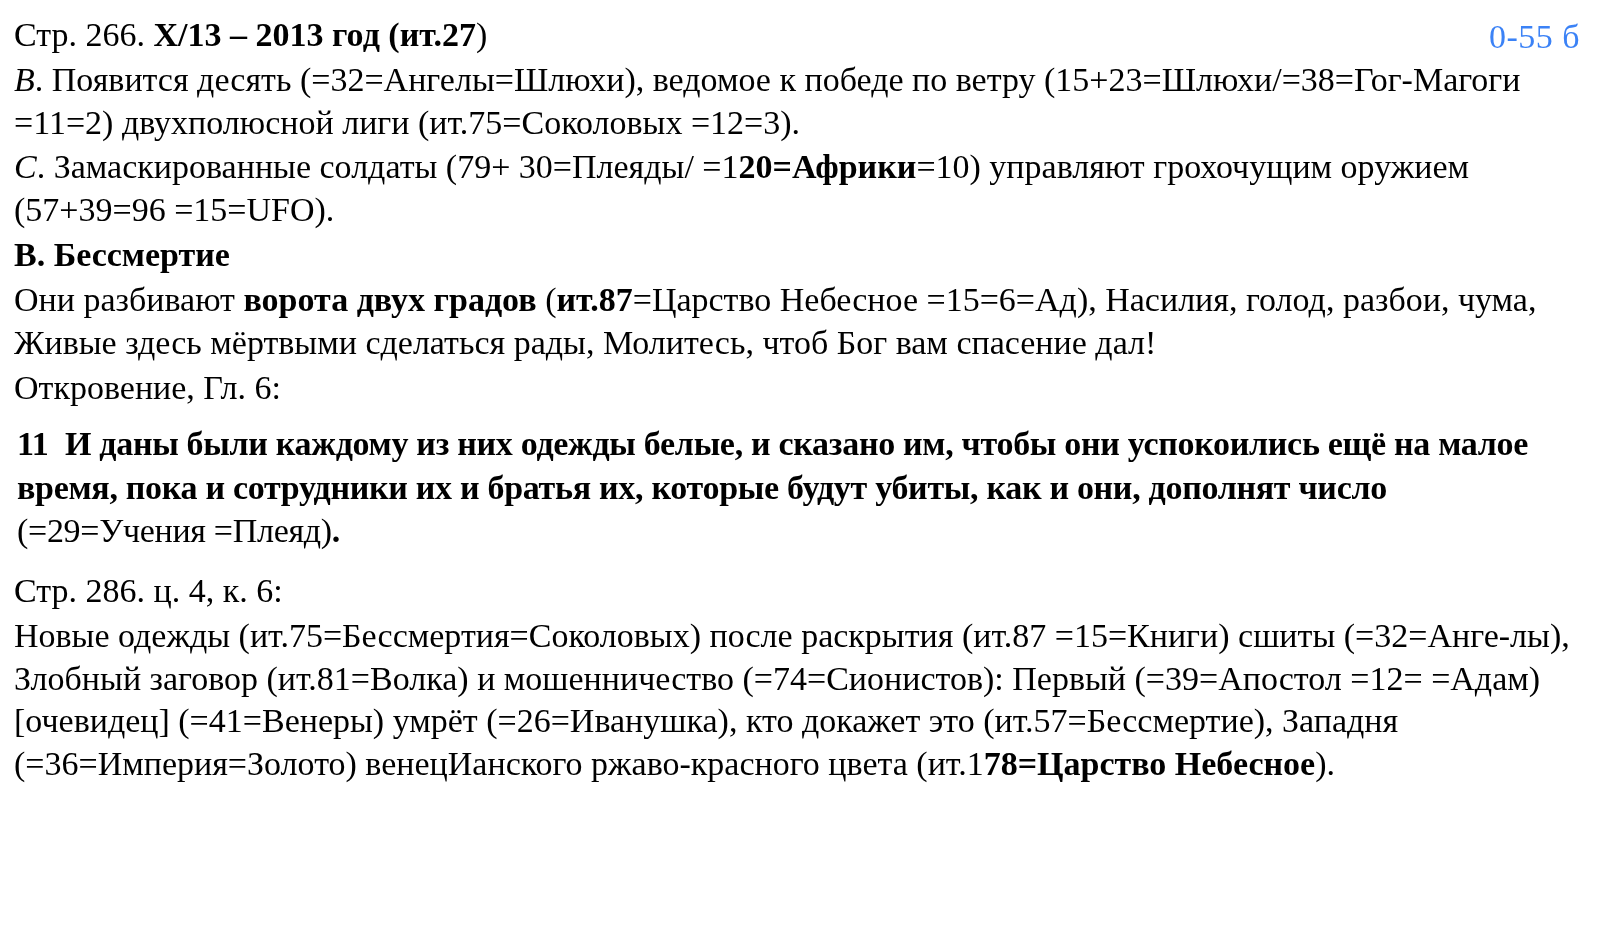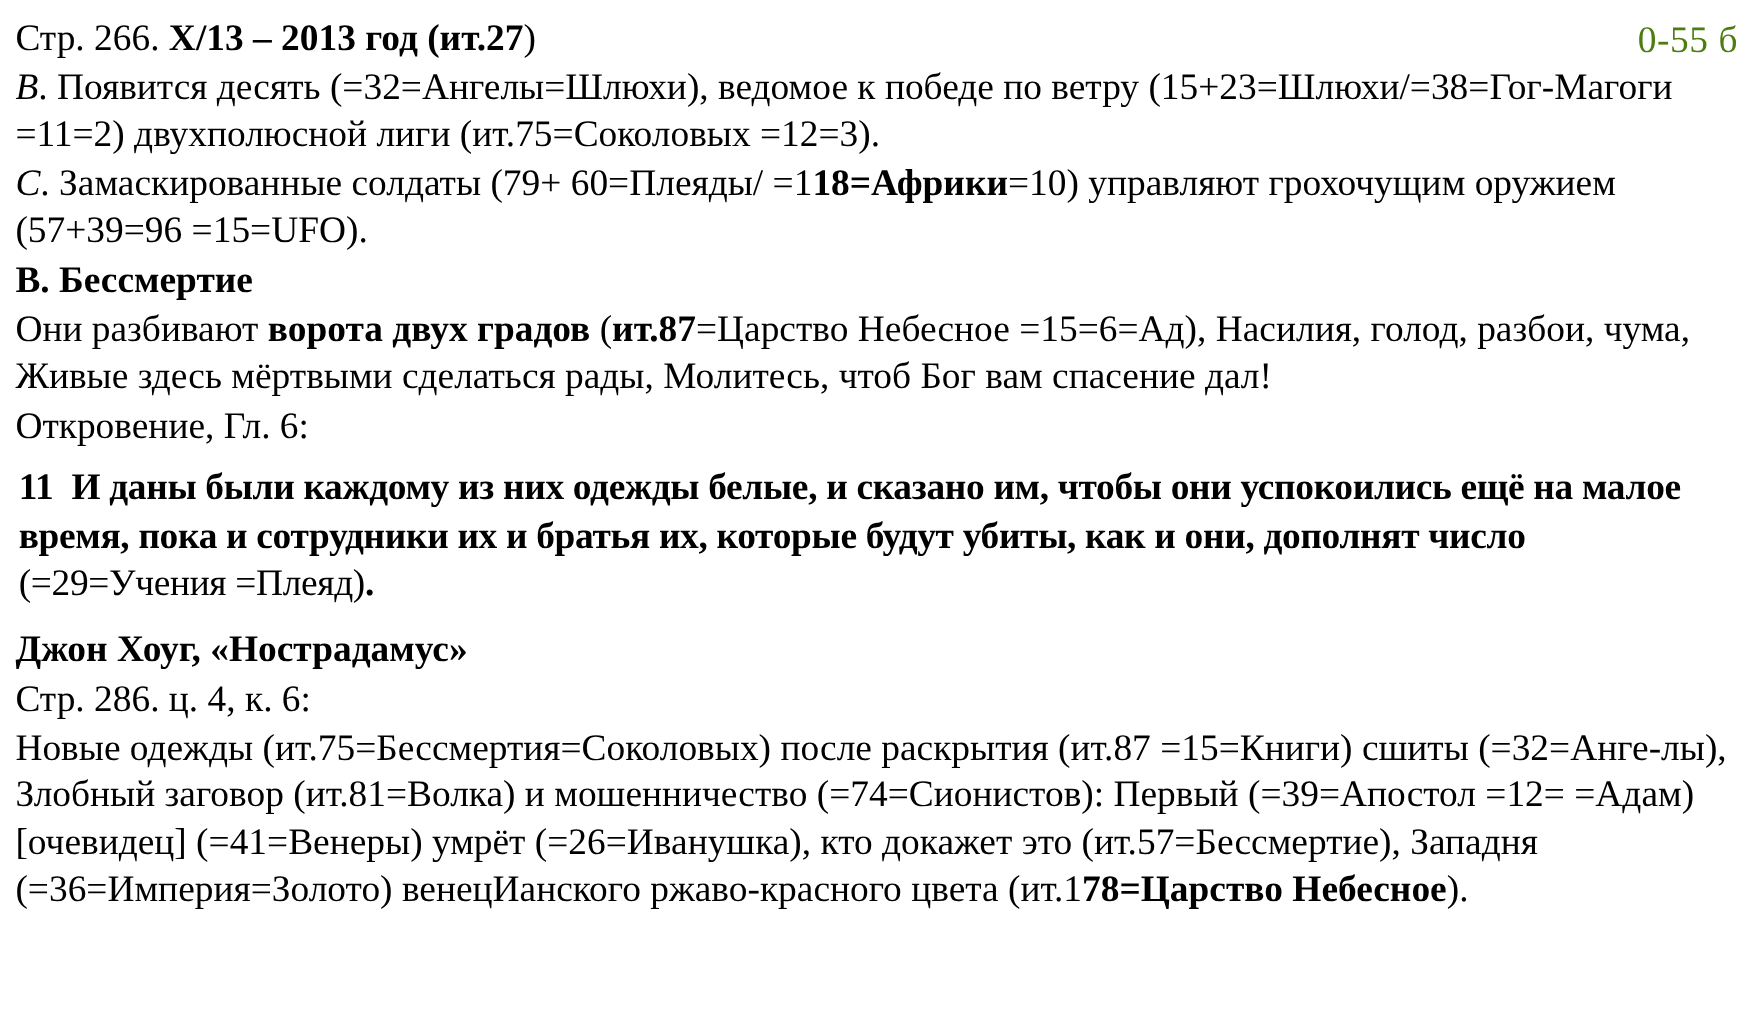--- a/index.html
+++ b/index.html
@@ -19,21 +19,21 @@
     width: 1600px;
     height: 931px;
     padding: 14px 22px 0 14px;
     box-sizing: border-box;
   }
   .page-number {
     position: absolute;
     top: 18px;
     right: 20px;
     font-size: 34px;
-    color: #4d7c0f;
+    color: #3b82f6;
     font-family: "Liberation Serif", "DejaVu Serif", serif;
     letter-spacing: 0.5px;
   }
   .line {
     font-size: 34px;
     line-height: 1.26;
     margin: 0 0 2px 0;
     text-align: left;
   }
   .para {
@@ -75,42 +75,41 @@
 
   <p class="line">
     <span>Стр. 266. </span><span class="bold">X/13 – 2013 год (</span><span class="bold">ит.27</span><span>)</span>
   </p>
 
   <p class="para">
     <span class="italic">B</span><span>. Появится десять (=32=Ангелы=Шлюхи), ведомое к победе по ветру (15+23=Шлюхи/=38=Гог-Магоги =11=2) двухполюсной лиги (ит.75=Соколовых =12=3).</span>
   </p>
 
   <p class="para">
-    <span class="italic">C</span><span>. Замаскированные солдаты (79+ 60=Плеяды/ =1</span><span class="bold">18=Африки</span><span>=10) управляют грохочущим оружием (57+39=96 =15=UFO).</span>
+    <span class="italic">C</span><span>. Замаскированные солдаты (79+ 30=Плеяды/ =1</span><span class="bold">20=Африки</span><span>=10) управляют грохочущим оружием (57+39=96 =15=UFO).</span>
   </p>
 
 
   <p class="heading">В. Бессмертие</p>
 
   <p class="para">
     <span>Они разбивают </span><span class="bold">ворота двух градов</span><span> (</span><span class="bold">ит.87</span><span>=Царство Небесное =15=6=Ад), Насилия, голод, разбои, чума, Живые здесь мёртвыми сделаться рады, Молитесь, чтоб Бог вам спасение дал!</span>
   </p>
 
   <p class="para">Откровение, Гл. 6:</p>
 
   <div class="spacer-sm"></div>
 
   <p class="scripture tight">
     <span>11</span>&nbsp;&nbsp;<span>И даны были каждому из них одежды белые, и сказано им, чтобы они успокоились ещё на малое время, пока и сотрудники их и братья их, которые будут убиты, как и они, дополнят число</span>
     <span class="tail">(=29=Учения =Плеяд)</span><span>.</span>
   </p>
 
   <div class="spacer-md"></div>
 
-  <p class="heading">Джон Хоуг, «Нострадамус»</p>
 
   <p class="para">Стр. 286. ц. 4, к. 6:</p>
 
   <p class="para">
     <span>Новые одежды (ит.75=Бессмертия=Соколовых) после раскрытия (ит.87 =15=Книги) сшиты (=32=Анге-лы), Злобный заговор (ит.81=Волка) и мошенничество (=74=Сионистов): Первый (=39=Апостол =12= =Адам) [очевидец] (=41=Венеры) умрёт (=26=Иванушка), кто докажет это (ит.57=Бессмертие), Западня (=36=Империя=Золото) венецИанского ржаво-красного цвета (ит.1</span><span class="bold">78=Царство Небесное</span><span>).</span>
   </p>
 
 </div>
 
 </body></html>

